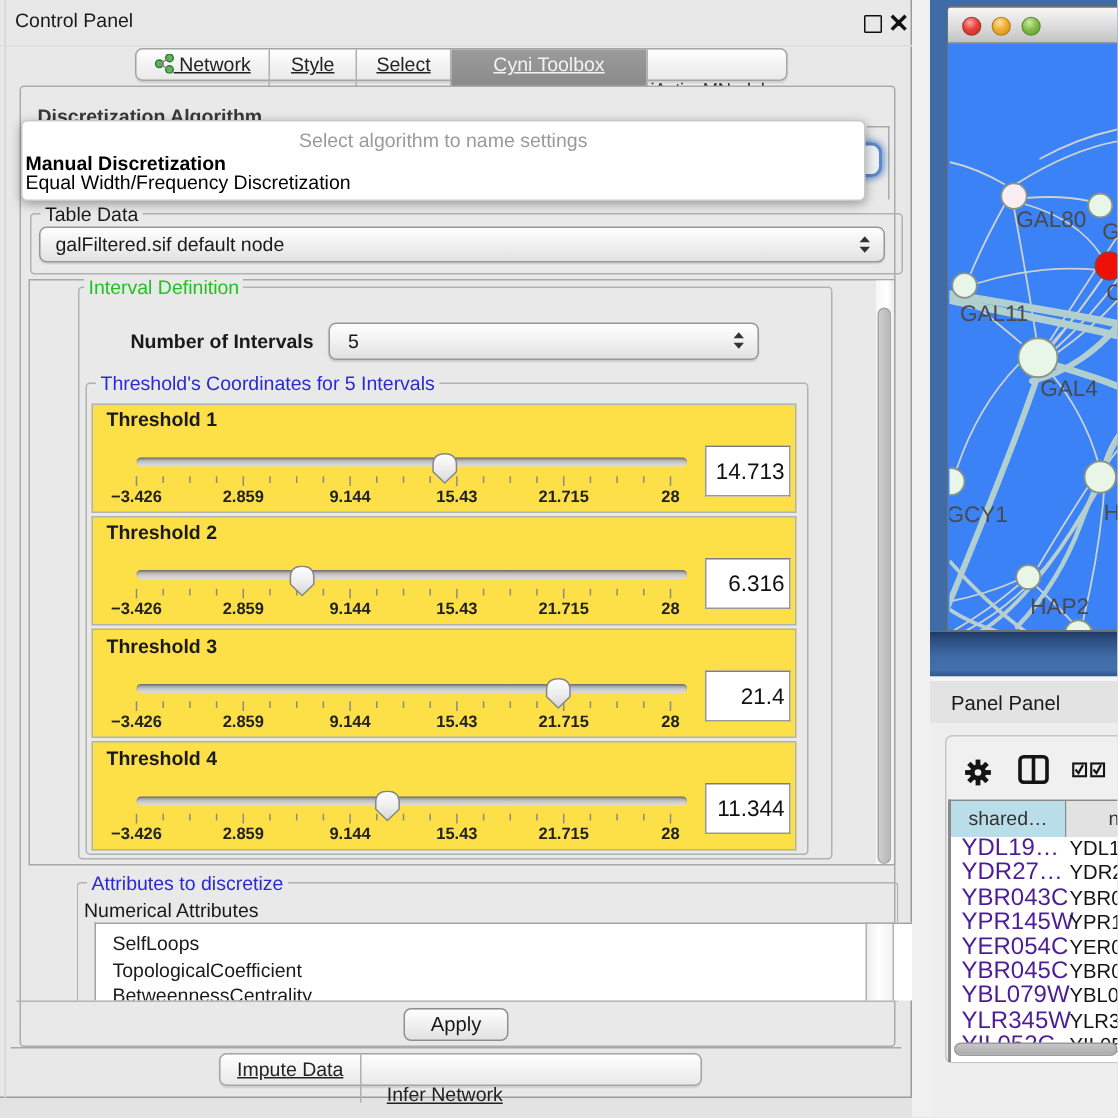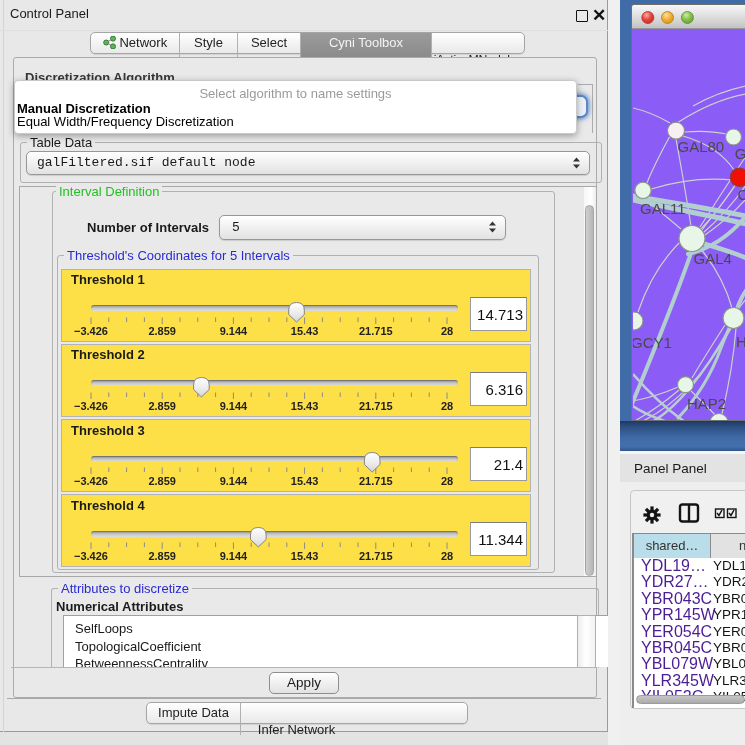--- a/index.html
+++ b/index.html
@@ -4,26 +4,26 @@
 <style>
   html,body{margin:0;padding:0;}
   body{width:745px;height:745px;position:relative;overflow:hidden;
        font-family:"Liberation Sans",sans-serif;font-size:13px;color:#1a1a1a;
        background:#e3e3e3;}
   .abs{position:absolute;}
   .grp{position:absolute;border:1px solid #b1b1b1;border-radius:3px;}
   .gtitle{position:absolute;background:#e9e9e9;padding:0 3px;line-height:13px;}
   .combo{position:absolute;border:1px solid #979797;border-radius:5px;
          background:linear-gradient(#ffffff,#f2f2f2 45%,#e2e2e2);
-         box-shadow:0 1px 1px rgba(0,0,0,0.12);font-family:Liberation Mono, monospace;}
+         box-shadow:0 1px 1px rgba(0,0,0,0.12);}
   .combo .ctext{position:absolute;left:10px;top:3px;}
   .seg{position:absolute;height:20px;border:1px solid #a5a5a5;border-radius:5px;
        background:linear-gradient(#ffffff,#f4f4f4 48%,#e9e9e9);display:flex;
        box-shadow:0 1px 1px rgba(0,0,0,0.1);}
-  .seg .s{height:32px;line-height:20px;text-align:center;color:#222;border-right:1px solid #b0b0b0;}
+  .seg .s{height:32px;line-height:20px;text-align:center;color:#222;border-right:1px solid #b0b0b0;text-decoration:underline;}
   .seg .s:last-child{border-right:none;margin-top:17px;}
   .seg .sel{background:linear-gradient(#9b9b9b,#858585);color:#f3f3f3;}
   .tbox{position:absolute;left:61px;width:470px;height:73px;border:1px solid #b3b3b3;background:#fde047;box-sizing:border-box;}
   .tbox .tlabel{position:absolute;left:9px;top:2.5px;font-weight:bold;}
   .track{position:absolute;left:29px;top:35.5px;width:367px;height:6px;border-radius:3px;
          background:linear-gradient(#8f8f8f,#c9c9c9 55%,#dedede);
          box-shadow:inset 0 1px 1px rgba(0,0,0,0.25);}
   .vbox{position:absolute;left:408px;top:27px;width:57px;height:34px;background:#ffffff;
         border:1px solid #999;border-top-color:#7d7d7d;text-align:right;
         font-size:15px;line-height:33px;padding-right:3px;box-sizing:border-box;color:#111;}
@@ -269,42 +269,42 @@
             <stop offset="1" stop-color="#d6d6d6"></stop>
           </linearGradient>
         </defs>
       </g>
     </svg>
   <div class="vbox">11.344</div>
 </div>
 
 <div class="grp" style="left:51px;top:588px;width:546px;height:79px;border-radius:3px 3px 0 0;border-bottom:none;"></div>
 <div class="gtitle" style="left:58px;top:582px;color:#2a2ad2;">Attributes to discretize</div>
-<div class="abs" style="left:56px;top:599px;font-weight:bold;">Numerical Attributes</div>
+<div class="abs" style="left:56px;top:599px;font-weight:normal;">Numerical Attributes</div>
 <div class="abs" style="left:63px;top:615px;width:584px;height:52px;background:#ffffff;border:1px solid #a0a0a0;border-bottom:none;box-sizing:border-box;overflow:hidden;">
   <div style="padding:4px 0 0 11px;line-height:17.5px;">SelfLoops<br>TopologicalCoefficient<br>BetweennessCentrality</div>
 </div>
 <div class="abs" style="left:577px;top:615px;width:19px;height:52px;background:linear-gradient(90deg,#ececec,#ffffff 45%,#f2f2f2);border:1px solid #b0b0b0;border-bottom:none;box-sizing:border-box;"></div>
 
 <div class="abs" style="left:11px;top:667px;width:586px;height:1px;background:#b5b5b5;"></div>
 <div class="abs" style="left:269px;top:672px;width:68px;height:20px;border:1px solid #8e8e8e;border-radius:5px;background:linear-gradient(#ffffff,#f0f0f0 50%,#e2e2e2);text-align:center;line-height:19px;font-size:13.5px;">Apply</div>
 <div class="abs" style="left:7px;top:698px;width:594px;height:1px;background:#a9a9a9;"></div>
 
 <div class="seg" style="left:146px;top:702px;width:320px;">
   <div class="s" style="width:93px;">Impute Data</div>
   <div class="s" style="width:111px;">Infer Network</div>
 </div>
 
 <div class="abs" style="left:610px;top:366px;font-size:8px;color:#8a8a8a;">›</div>
 <div class="abs" style="left:608px;top:0;width:12px;height:745px;background:#f0f0f0;"></div>
 
 <div class="abs" style="left:620px;top:0;width:125px;height:421px;background:#3f6ba6;"></div>
 <div class="abs" style="left:620px;top:421px;width:125px;height:30px;background:linear-gradient(#1d3965 0%,#2d5082 20%,#3f6aa7 55%,#4370ac 85%,#31568a 100%);"></div>
 
-<div class="abs" style="left:631px;top:4px;width:114px;height:417px;background:#8b5cf6;border:1px solid #6f6f6f;border-right:none;border-radius:3px 0 0 0;box-sizing:border-box;overflow:hidden;">
+<div class="abs" style="left:631px;top:4px;width:114px;height:417px;background:#3b82f6;border:1px solid #6f6f6f;border-right:none;border-radius:3px 0 0 0;box-sizing:border-box;overflow:hidden;">
   <div style="position:absolute;left:0;top:0;width:114px;height:23px;background:linear-gradient(#f8f8f8,#d9d9d9 60%,#c3c3c3);border-bottom:1px solid #959595;"></div>
   <svg width="114" height="23" style="left:0;top:0;">
     <defs>
       <radialGradient id="rg" cx="0.4" cy="0.3" r="0.8">
           <stop offset="0" stop-color="#fca9a4"></stop>
           <stop offset="0.5" stop-color="#e6423a"></stop>
           <stop offset="1" stop-color="#c92a22"></stop>
         </radialGradient>
       <radialGradient id="yg" cx="0.4" cy="0.3" r="0.8">
           <stop offset="0" stop-color="#fde09a"></stop>

